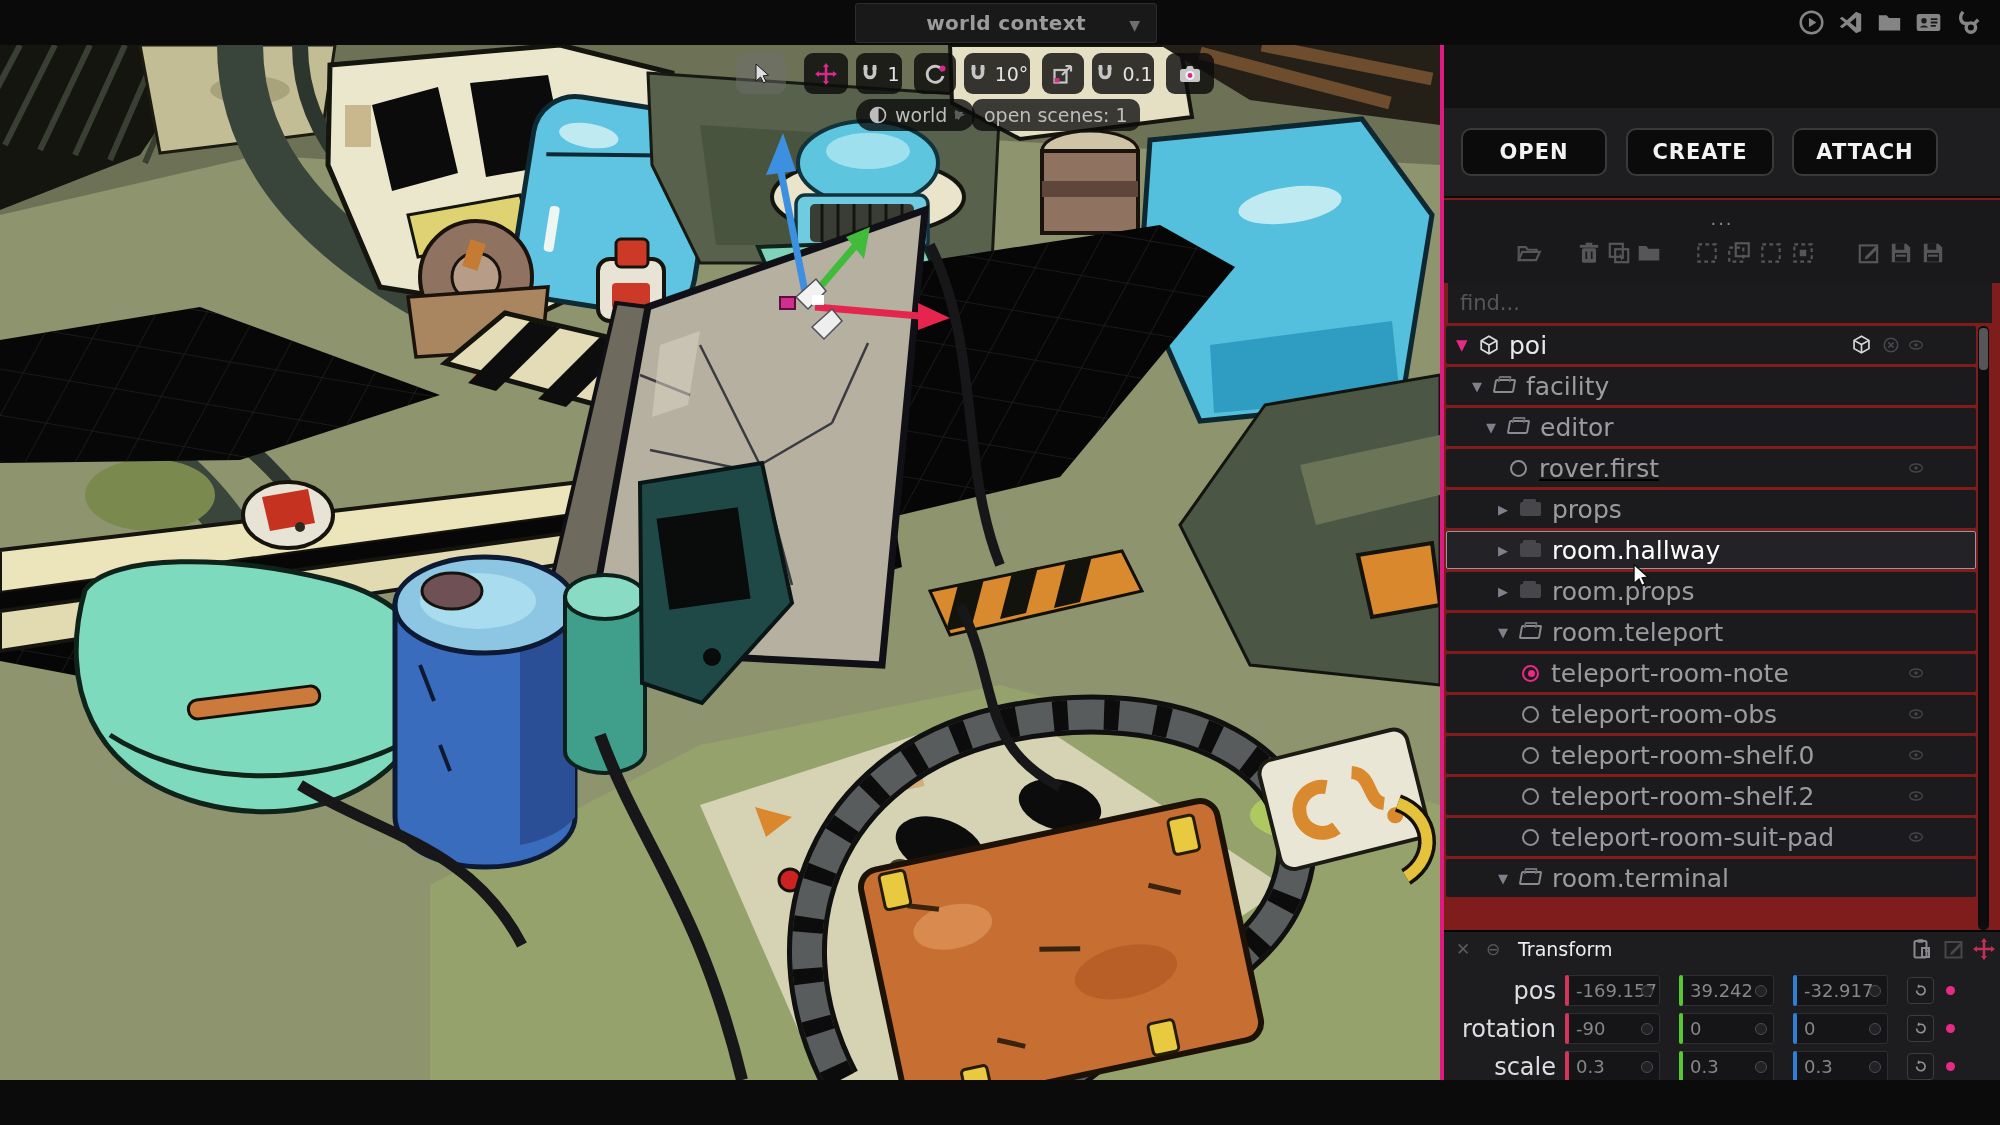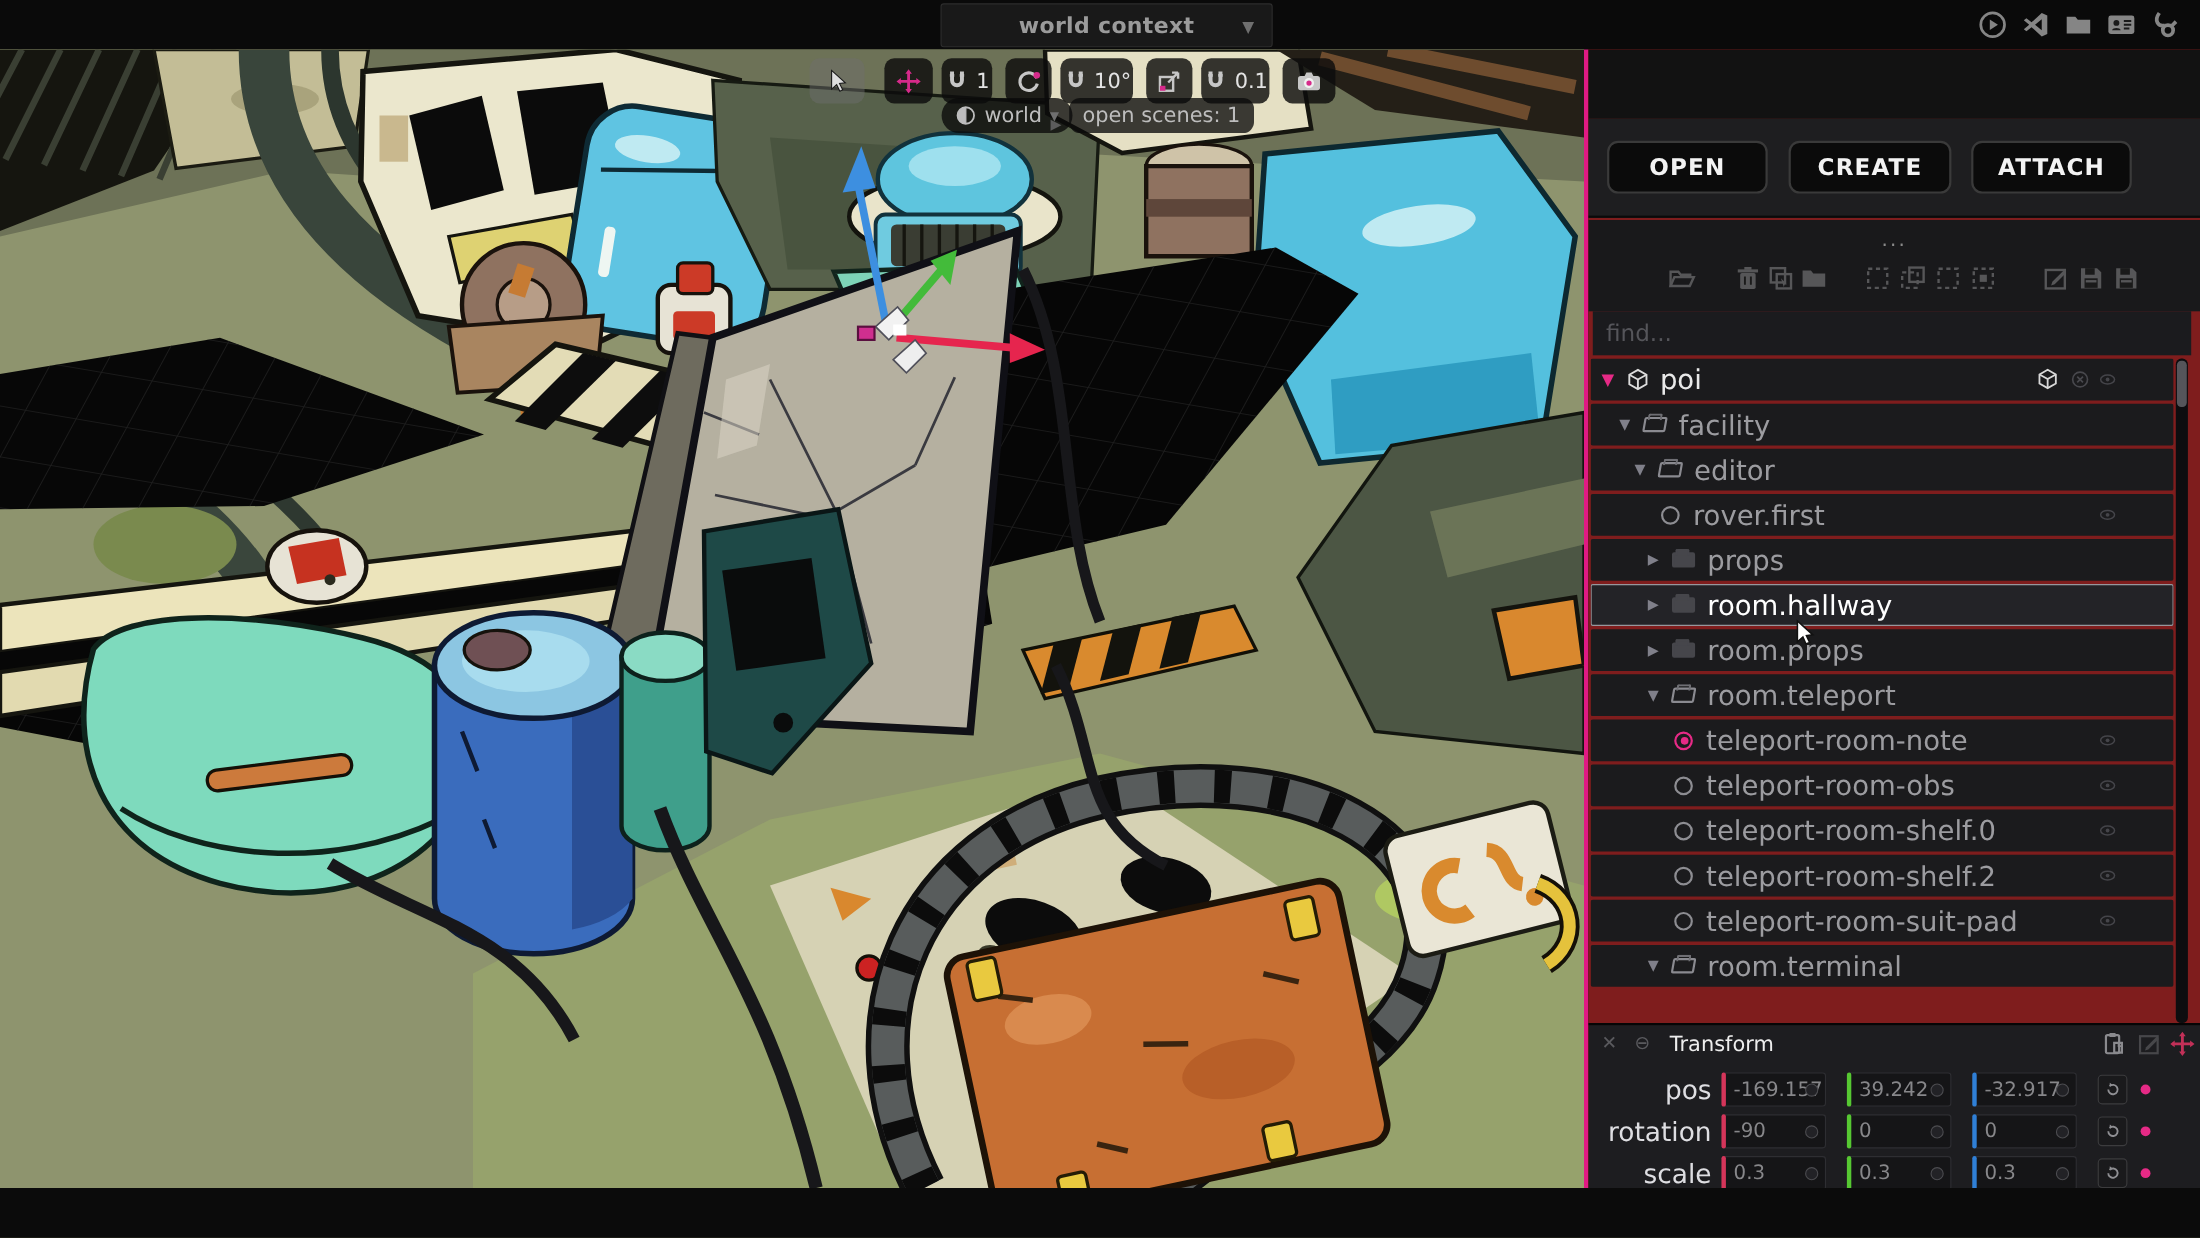--- a/index.html
+++ b/index.html
@@ -19,21 +19,21 @@
 
   
   .viewport { position:absolute; left:0; top:45px; width:1440px; height:1035px; background:#8e946e; overflow:hidden; }
   .viewport svg.scene { position:absolute; left:0; top:0; }
   .vtoolbar { position:absolute; left:0; top:0; width:1440px; height:140px; pointer-events:none; }
   .vtb { position:absolute; top:8px; height:41px; background:rgba(12,12,12,.82); border-radius:9px;
          display:flex; align-items:center; justify-content:center; gap:5px; color:#c6c6c6; pointer-events:auto; }
   .vtb.active { background:rgba(110,110,110,.45); }
   .vtb svg { width:24px; height:24px; }
   .vtb .num { font-size:19px; color:#e3e3e3; }
-  .pill { position:absolute; top:44px; height:32px; background:rgba(10,10,10,.78); border-radius:16px;
+  .pill { position:absolute; top:54px; height:32px; background:rgba(10,10,10,.78); border-radius:16px;
           display:flex; align-items:center; gap:7px; padding:16px 12px; color:#bdbdbd; font-size:19px; pointer-events:auto; }
   .pill svg { width:20px; height:20px; }
   .pill .mini { font-size:11px; color:#6f6f6f; }
   .bc-sep { position:absolute; top:61px; left:955px; color:#5c5c5c; font-size:13px; }
 
   
   .divider { position:absolute; left:1440px; top:45px; width:4px; height:1035px; background:#e01a83; }
 
   
   .rpanel { position:absolute; left:1444px; top:45px; width:668px; height:1035px; background:#7f1d1d; overflow:hidden; }
@@ -49,21 +49,21 @@
 
   .findbox { position:absolute; left:4px; top:238px; width:544px; height:40px; background:#1b1b1e; border:none;
              color:#bdbdbd; font-size:21px; padding-left:12px; font-family:inherit; }
   .findbox::placeholder { color:#55555a; }
 
   
   .tree { position:absolute; left:2px; top:281px; width:530px; height:604px; overflow:hidden; }
   .trow { position:relative; height:38px; margin-bottom:3px; background:#1b1b1d; display:flex; align-items:center; border-radius:2px; }
   .trow.sel { background:#232327; outline:1px solid #97979d; outline-offset:-1px; }
   .d0 { padding-left:10px; } .d1 { padding-left:26px; } .d2 { padding-left:40px; }
-  .d3 { padding-left:52px; } .d3c { padding-left:64px; } .d4c { padding-left:76px; }
+  .d3 { padding-left:52px; } .d3c { padding-left:64px;text-decoration:underline; } .d4c { padding-left:76px; }
   .tw { width:22px; flex:none; font-size:13px; color:#80808a; }
   .tw.pink { color:#e62a86; font-size:15px; }
   .fi { width:21px; height:14px; position:relative; flex:none; margin-right:11px; }
   .fi::before { content:""; position:absolute; top:-5px; left:1px; width:9px; height:4px; border:2px solid #6f6f74; border-bottom:none; border-radius:2px 2px 0 0; }
   .fi.open { border:2px solid #8a8a90; border-radius:2px; transform:skewX(-10deg); background:transparent; }
   .fi.closed { background:#46464b; border:2px solid #46464b; border-radius:2px; }
   .fi.closed::before { border-color:#46464b; background:#46464b; }
   .ci { width:17px; height:17px; border:2.5px solid #8d8d92; border-radius:50%; flex:none; margin-right:12px; }
   .ci.radio { border-color:#e62a86; position:relative; }
   .ci.radio::after { content:""; position:absolute; left:3.5px; top:3.5px; width:7px; height:7px; border-radius:50%; background:#e62a86; }

